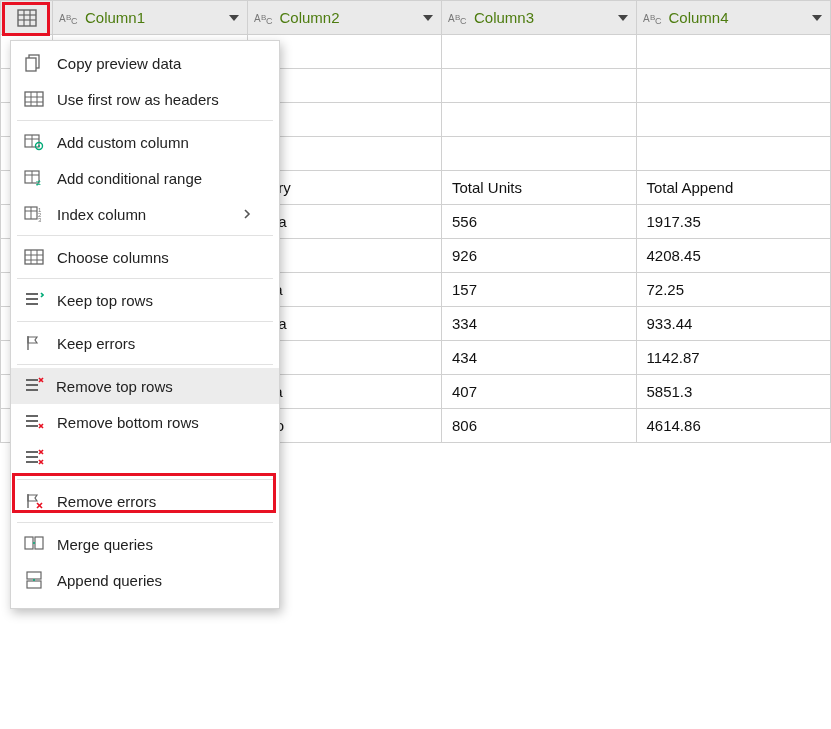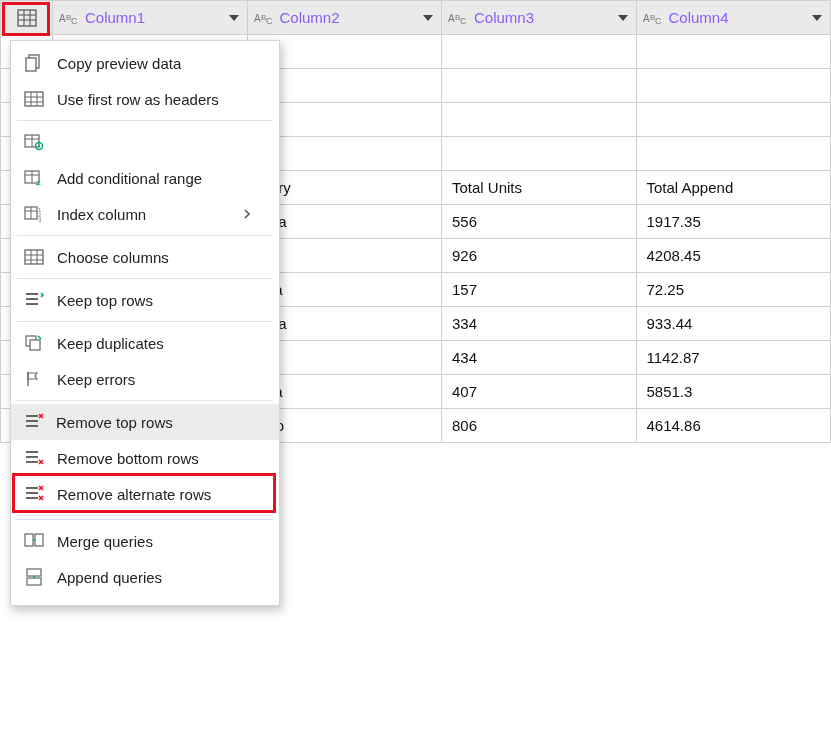--- a/index.html
+++ b/index.html
@@ -30,21 +30,21 @@
   .grid th {
     background: #eaeaea;
   }
   .hdr-cell {
     display: flex;
     align-items: center;
     height: 100%;
     padding: 0 4px 0 6px;
     gap: 6px;
   }
-  .hdr-label { flex: 1; color: #8b5cf6; font-size: 15px; }
+  .hdr-label { flex: 1; color: #4d7c0f; font-size: 15px; }
   .type-ico { width: 20px; display:inline-flex; justify-content:center; color:#666; }
   .dropdown-btn {
     width: 18px; height: 18px;
     display: inline-flex; align-items:center; justify-content:center;
     color:#444;
   }
   .corner-th { width: 52px; }
   .corner-box {
     display:flex; align-items:center; justify-content:center;
     height:100%;
@@ -316,20 +316,21 @@
     <div class="menu-item">
       <span class="menu-ico">
         <svg width="20" height="18" viewBox="0 0 20 18">
           <rect x="1" y="2" width="14" height="12" fill="none" stroke="#666" stroke-width="1.2"></rect>
           <line x1="1" y1="6" x2="15" y2="6" stroke="#666"></line>
           <line x1="8" y1="2" x2="8" y2="14" stroke="#666"></line>
           <circle cx="15" cy="13" r="3.5" fill="none" stroke="#0a7" stroke-width="1.4"></circle>
           <circle cx="15" cy="13" r="1" fill="#0a7"></circle>
         </svg>
       </span>
+      <span class="menu-label">Add custom column</span>
     </div>
     <div class="menu-item">
       <span class="menu-ico">
         <svg width="20" height="18" viewBox="0 0 20 18">
           <rect x="1" y="2" width="14" height="12" fill="none" stroke="#666" stroke-width="1.2"></rect>
           <line x1="1" y1="6" x2="15" y2="6" stroke="#666"></line>
           <line x1="8" y1="2" x2="8" y2="14" stroke="#666"></line>
           <text x="12" y="17" font-size="9" fill="#0a7">≠</text>
         </svg>
       </span>
@@ -372,30 +373,20 @@
         <svg width="20" height="18" viewBox="0 0 20 18">
           <line x1="2" y1="3" x2="14" y2="3" stroke="#666" stroke-width="2"></line>
           <line x1="2" y1="8" x2="14" y2="8" stroke="#666" stroke-width="2"></line>
           <line x1="2" y1="13" x2="14" y2="13" stroke="#666" stroke-width="2"></line>
           <path d="M17 2 l2 2 l-2 2" fill="none" stroke="#0a7" stroke-width="1.6"></path>
         </svg>
       </span>
       <span class="menu-label">Keep top rows</span>
     </div>
     <div class="menu-sep"></div>
-    <div class="menu-item">
-      <span class="menu-ico">
-        <svg width="20" height="18" viewBox="0 0 20 18">
-          <rect x="2" y="2" width="10" height="10" fill="none" stroke="#666" stroke-width="1.2"></rect>
-          <rect x="6" y="6" width="10" height="10" fill="#fff" stroke="#666" stroke-width="1.2"></rect>
-          <path d="M14 2 l3 3" stroke="#0a7" stroke-width="1.6"></path>
-        </svg>
-      </span>
-      <span class="menu-label">Keep duplicates</span>
-    </div>
     <div class="menu-item">
       <span class="menu-ico">
         <svg width="20" height="18" viewBox="0 0 20 18">
           <line x1="4" y1="2" x2="4" y2="16" stroke="#666" stroke-width="1.4"></line>
           <path d="M4 3 h9 l-2 3 l2 3 h-9 z" fill="none" stroke="#666" stroke-width="1.2"></path>
         </svg>
       </span>
       <span class="menu-label">Keep errors</span>
     </div>
     <div class="menu-sep"></div>
@@ -428,23 +419,33 @@
         <svg width="20" height="18" viewBox="0 0 20 18">
           <line x1="2" y1="3" x2="14" y2="3" stroke="#666" stroke-width="2"></line>
           <line x1="2" y1="8" x2="14" y2="8" stroke="#666" stroke-width="2"></line>
           <line x1="2" y1="13" x2="14" y2="13" stroke="#666" stroke-width="2"></line>
           <line x1="15" y1="1" x2="19" y2="5" stroke="#e81123" stroke-width="1.6"></line>
           <line x1="19" y1="1" x2="15" y2="5" stroke="#e81123" stroke-width="1.6"></line>
           <line x1="15" y1="11" x2="19" y2="15" stroke="#e81123" stroke-width="1.6"></line>
           <line x1="19" y1="11" x2="15" y2="15" stroke="#e81123" stroke-width="1.6"></line>
         </svg>
       </span>
-      <span class="menu-label">Remove alternate rows</span>
-    </div>
-    <div class="menu-sep"></div>
+    </div>
+    <div class="menu-sep"></div>
+    <div class="menu-item">
+      <span class="menu-ico">
+        <svg width="20" height="18" viewBox="0 0 20 18">
+          <line x1="4" y1="2" x2="4" y2="16" stroke="#666" stroke-width="1.4"></line>
+          <path d="M4 3 h9 l-2 3 l2 3 h-9 z" fill="none" stroke="#666" stroke-width="1.2"></path>
+          <line x1="13" y1="11" x2="18" y2="16" stroke="#e81123" stroke-width="1.6"></line>
+          <line x1="18" y1="11" x2="13" y2="16" stroke="#e81123" stroke-width="1.6"></line>
+        </svg>
+      </span>
+      <span class="menu-label">Remove errors</span>
+    </div>
     <div class="menu-sep"></div>
     <div class="menu-item">
       <span class="menu-ico">
         <svg width="20" height="18" viewBox="0 0 20 18">
           <rect x="1" y="2" width="8" height="12" fill="none" stroke="#666" stroke-width="1.2"></rect>
           <rect x="11" y="2" width="8" height="12" fill="none" stroke="#666" stroke-width="1.2"></rect>
           <path d="M9 8 h2" stroke="#0a7" stroke-width="1.6"></path>
         </svg>
       </span>
       <span class="menu-label">Merge queries</span>

